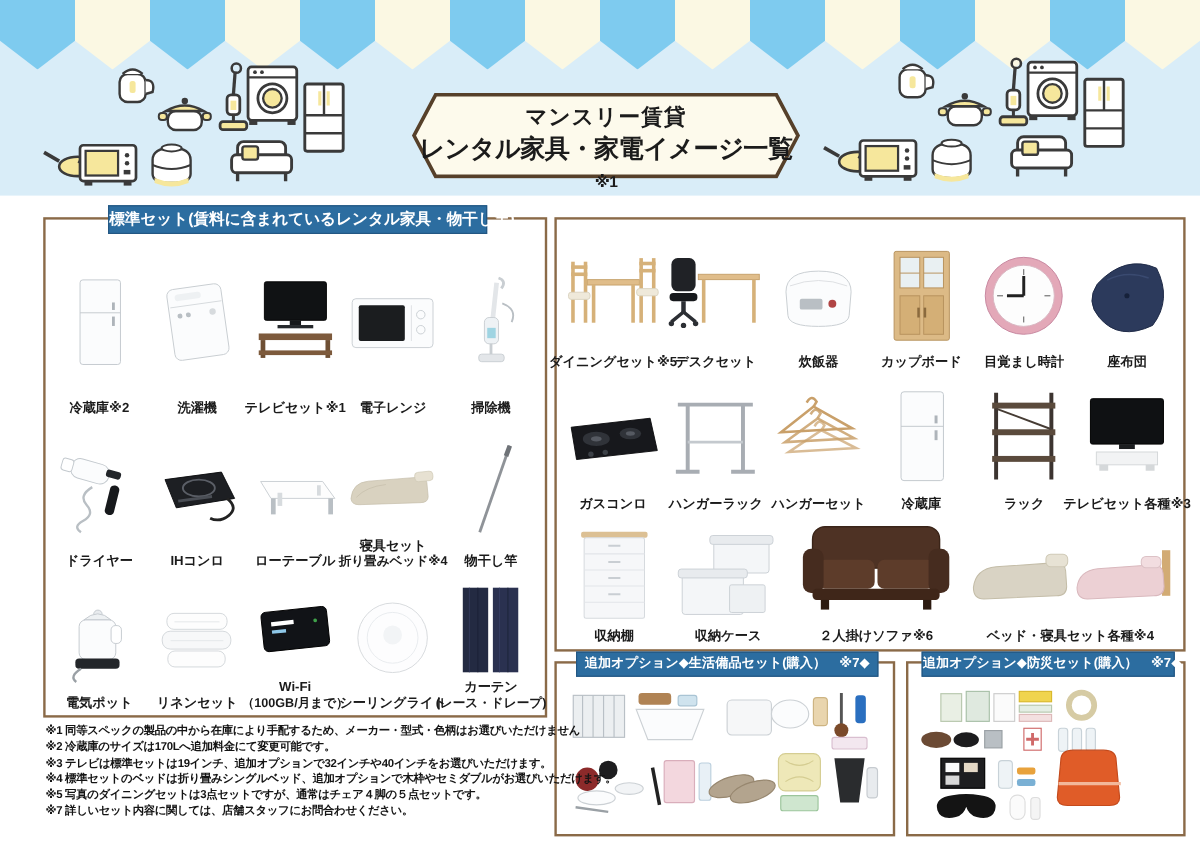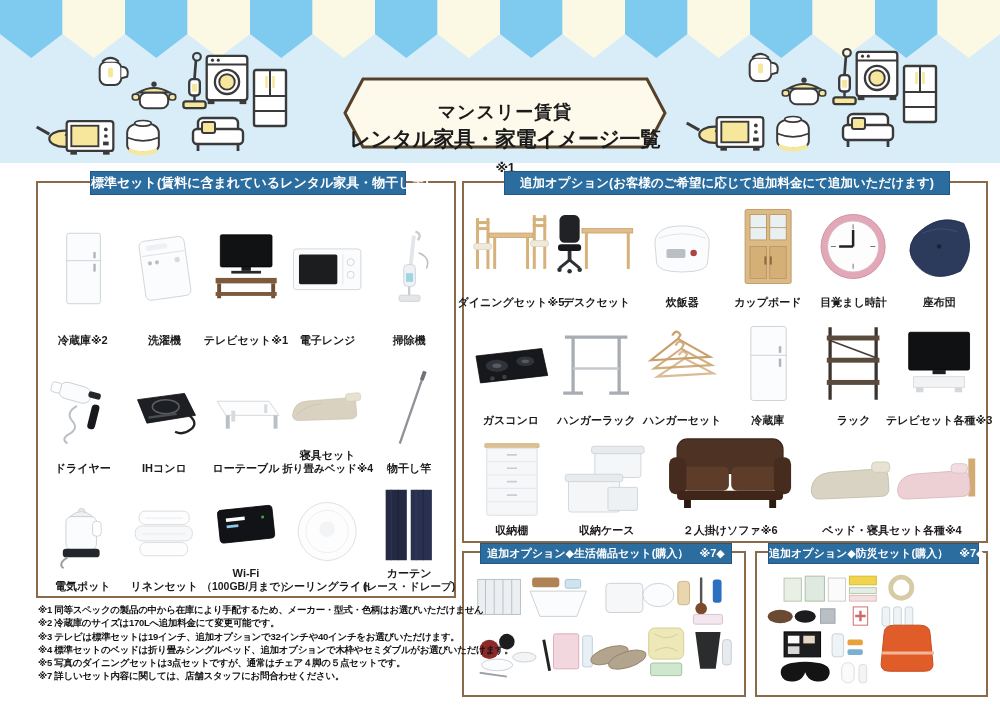--- a/index.html
+++ b/index.html
@@ -23,21 +23,21 @@
   .ic.vac     { left:118px; top:2px;   width:58px; height:62px; }
   .ic.washer  { left:150px; top:2px;   width:58px; height:58px; }
   .ic.fridge  { left:192px; top:18px;  width:60px; height:64px; }
   .ic.micro   { left:14px;  top:62px;  width:56px; height:52px; }
   .ic.rice    { left:70px;  top:62px;  width:50px; height:50px; }
   .ic.sofa    { left:140px; top:56px;  width:60px; height:56px; }
 
   
   .plaque { position:absolute; left:343px; top:77px; width:324px; height:72px; text-align:center; }
   .plaque svg.bg { position:absolute; left:0; top:0; width:100%; height:100%; }
-  .plaque .txt { position:relative; z-index:2; padding-top:23px; }
+  .plaque .txt { position:relative; z-index:2; padding-top:8px; }
   .t1 { font-size:18px; font-weight:bold; letter-spacing:1px; }
   .t2 { font-size:21px; font-weight:bold; letter-spacing:-0.5px; margin-top:1px; }
   .t2 .note { font-size:13px; font-weight:bold; }
 
   
   .panel { position:absolute; background:#fff; border:2px solid #8a6a48; }
   .panel-std { left:36px;  top:181px; width:420px; height:417px; }
   .panel-opt { left:462px; top:181px; width:526px; height:362px; }
   .box-life   { left:462px; top:551px; width:284px; height:146px; }
   .box-bousai { left:755px; top:551px; width:233px; height:146px; }
@@ -688,21 +688,20 @@
             <use href="#p-curtain"></use>
           </svg>
         </div>
       <div class="lbl">カーテン</div>
       <div class="lbl s2">(レース・ドレープ)</div>
     </div>
   </div>
 </div>
 
 <div class="panel panel-opt">
-  <div class="hdr hdr-opt">追加オプション(お客様のご希望に応じて追加料金にて追加いただけます)</div>
 
   <div class="row or1">
     <div class="cell">
       <div class="ph">
           <svg viewBox="0 0 110 100">
             <use href="#p-dining"></use>
           </svg>
         </div>
       <div class="lbl">ダイニングセット※5</div>
     </div>

